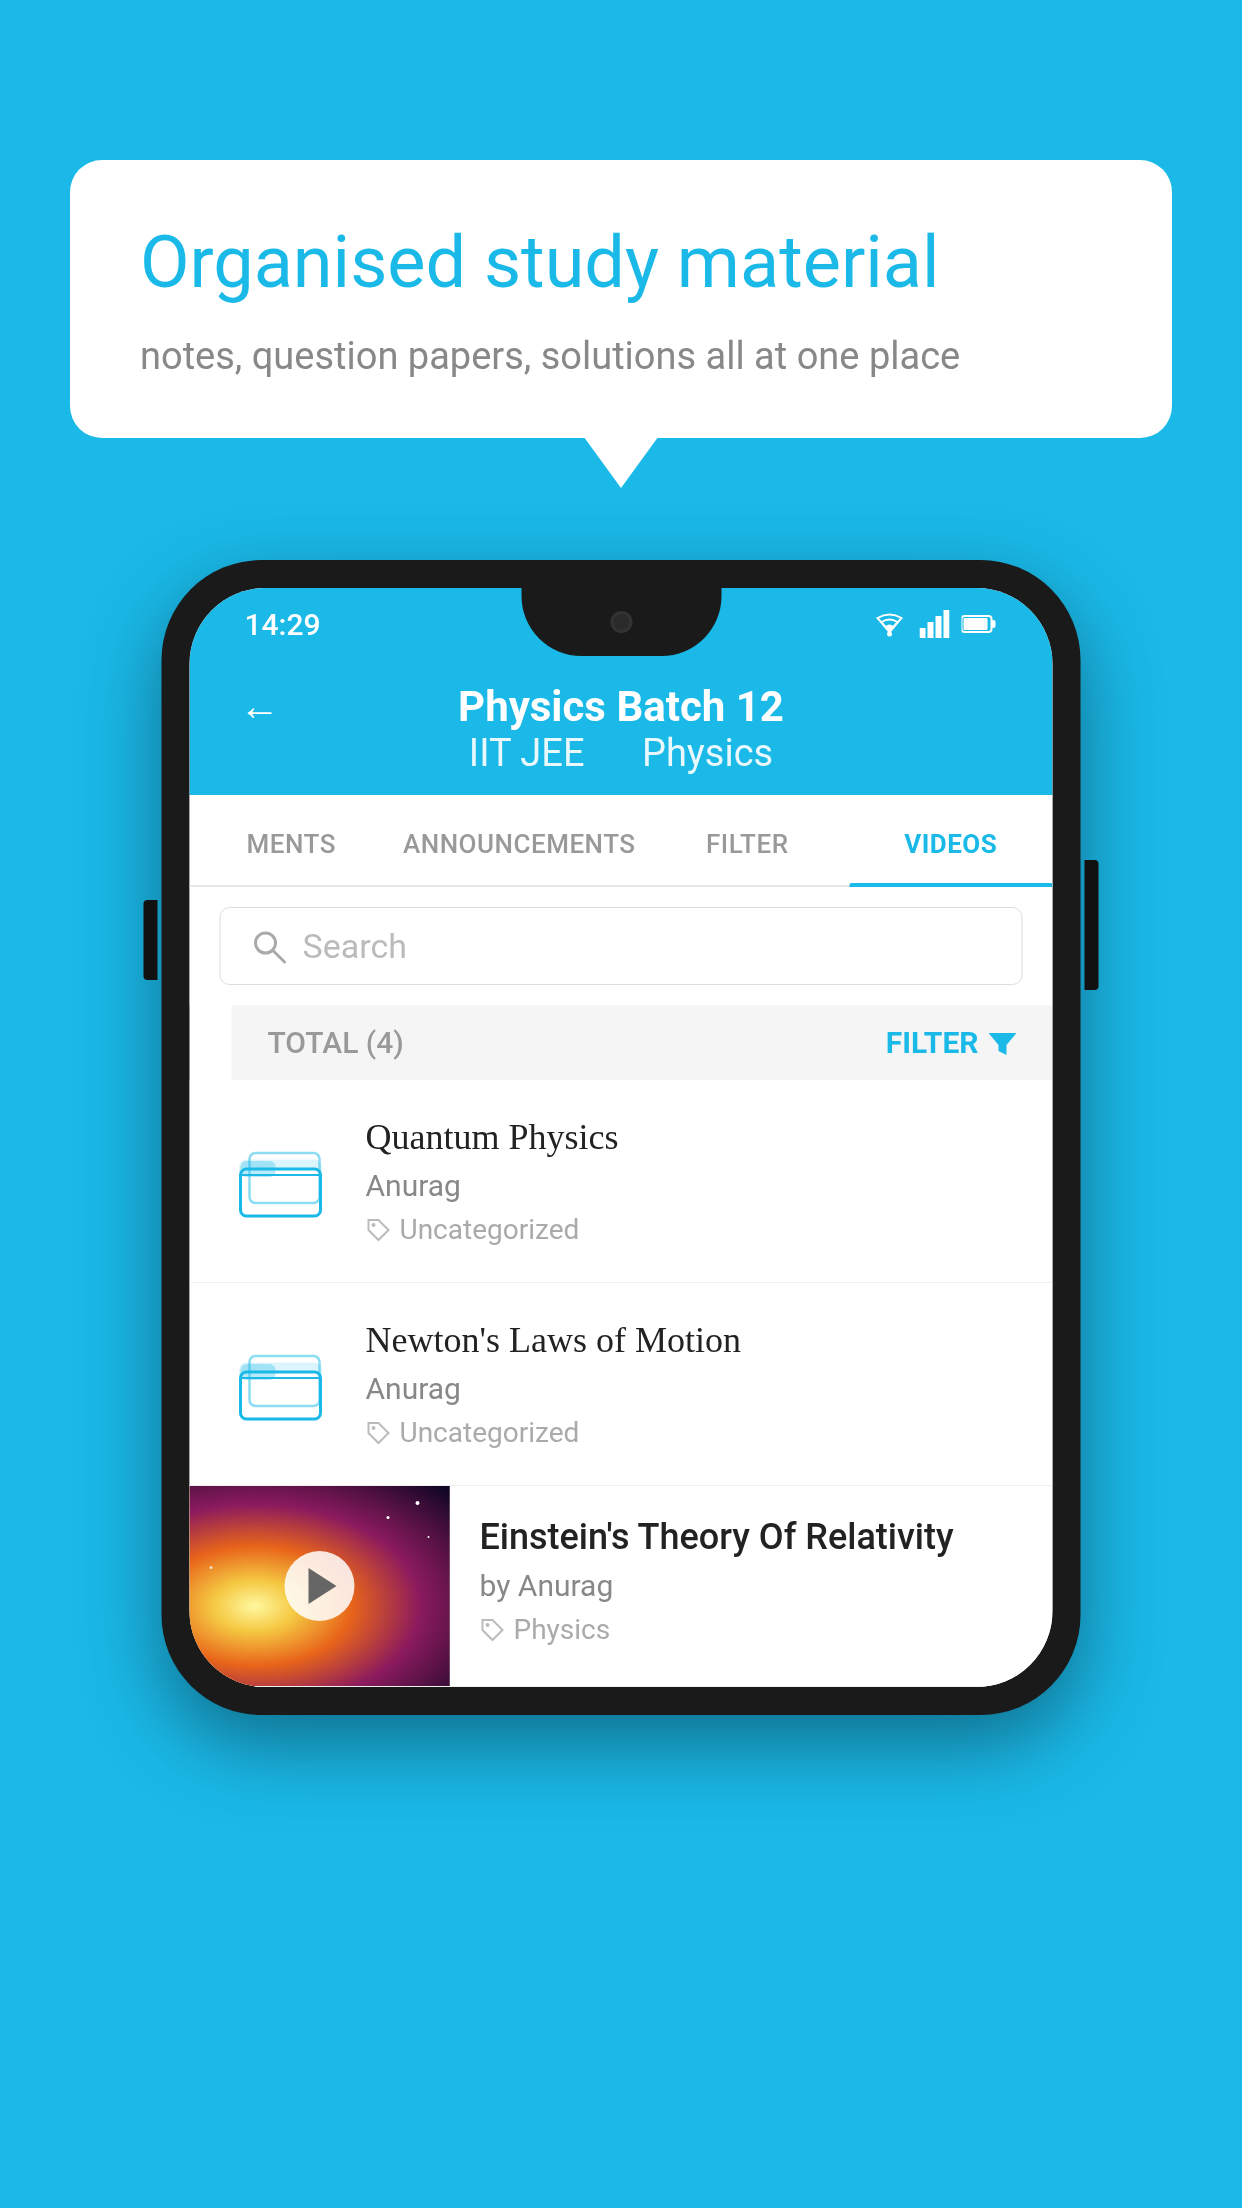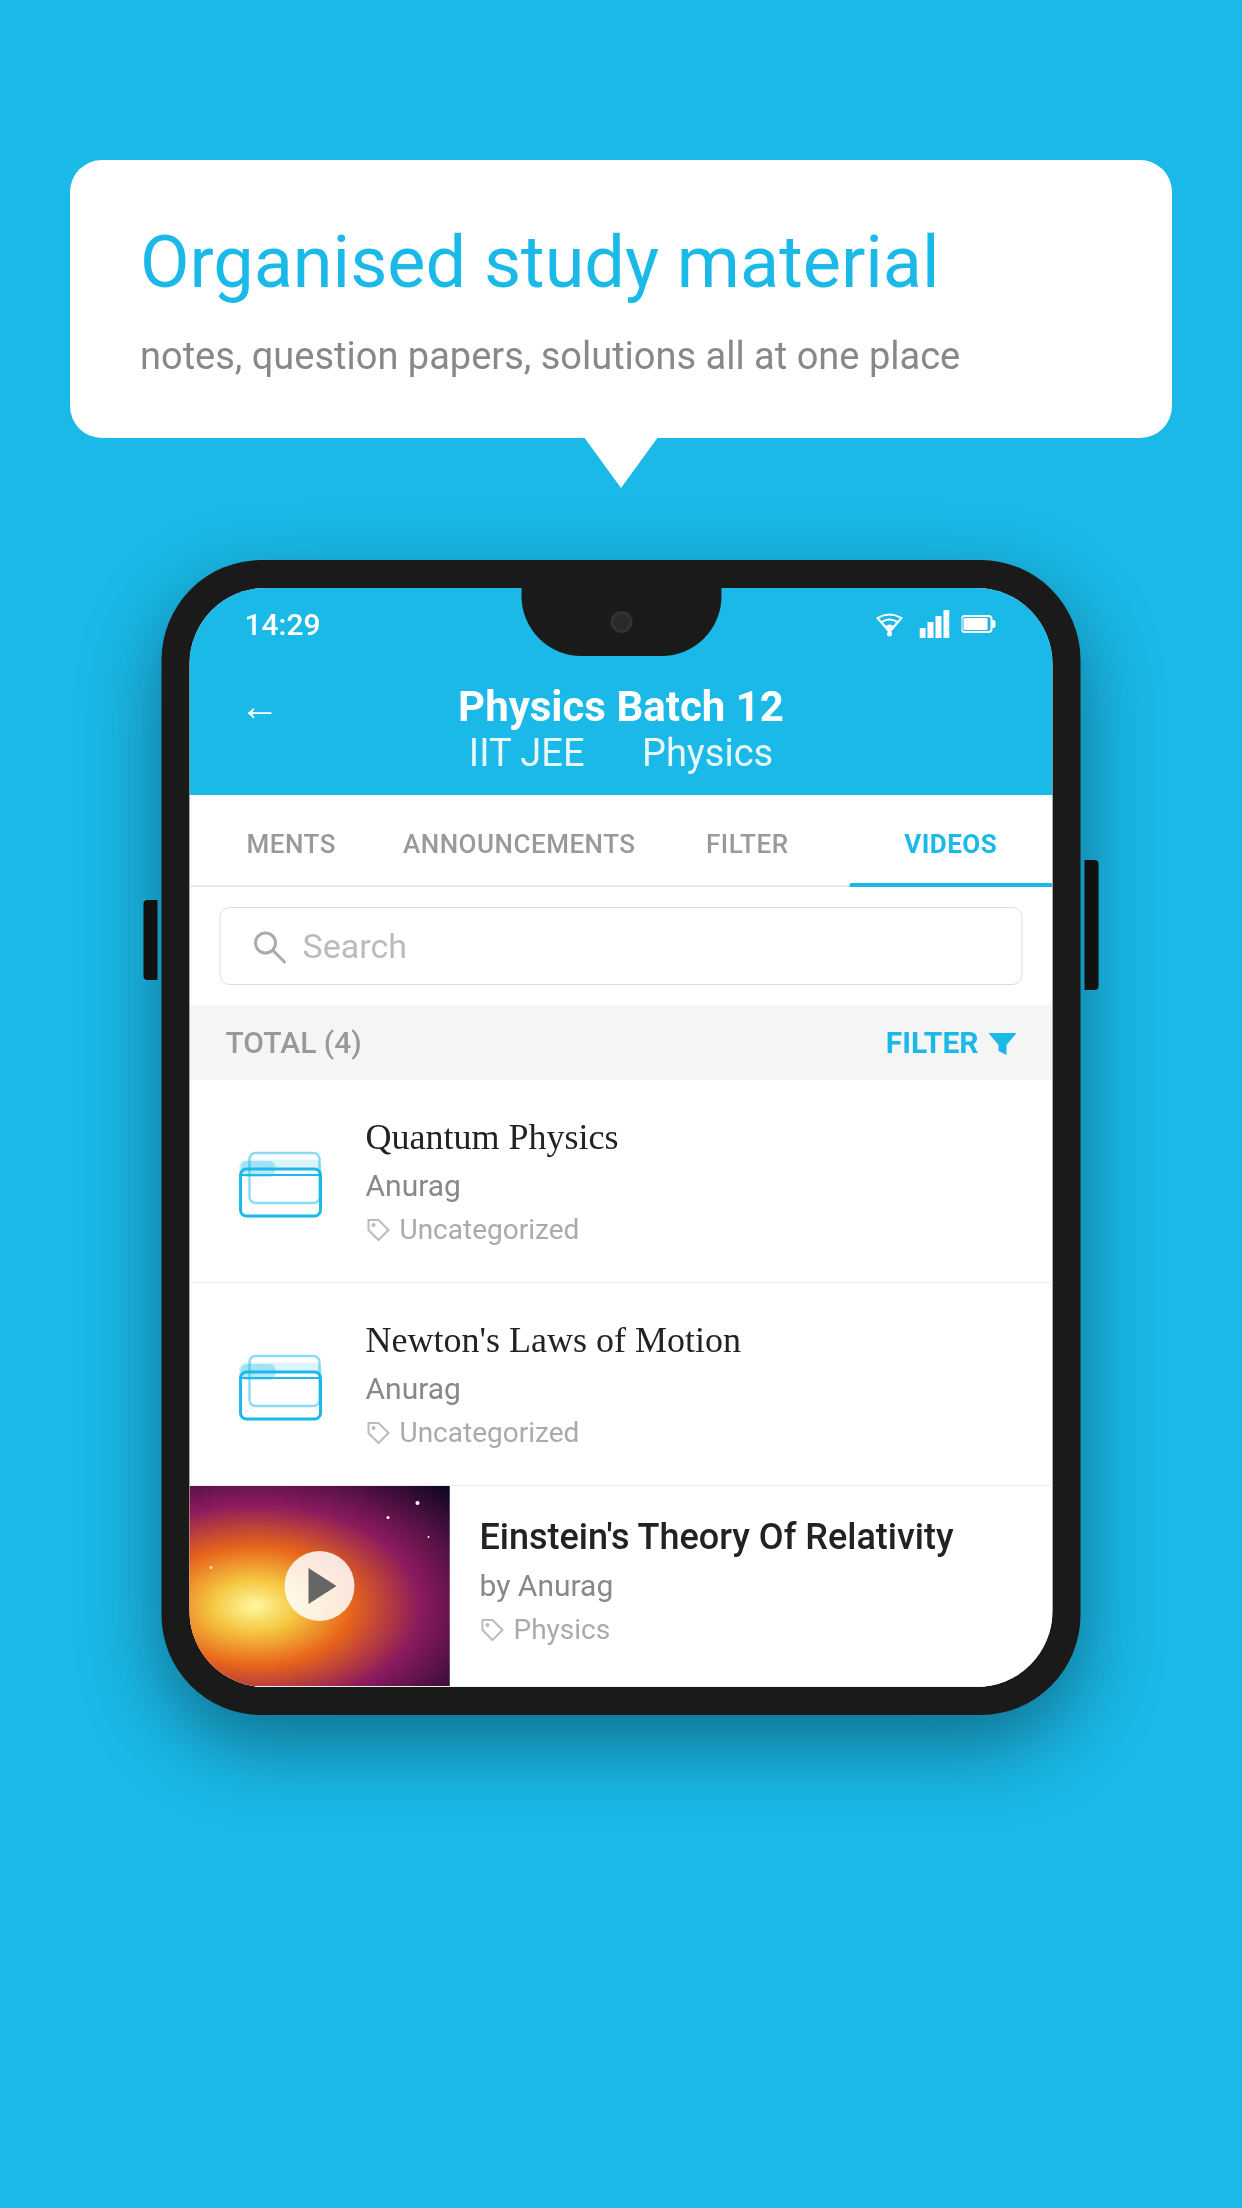--- a/index.html
+++ b/index.html
@@ -245,20 +245,21 @@
       font-size: 34px;
     }
 
     
     .filter-bar {
       background: #f5f5f5;
       display: flex;
       justify-content: space-between;
       align-items: center;
       padding: 20px 36px;
+      margin-left: 42px;
     }
 
     .total-count {
       color: #999;
       font-size: 30px;
       font-weight: 500;
     }
 
     .filter-btn {
       color: #1ab9e8;

